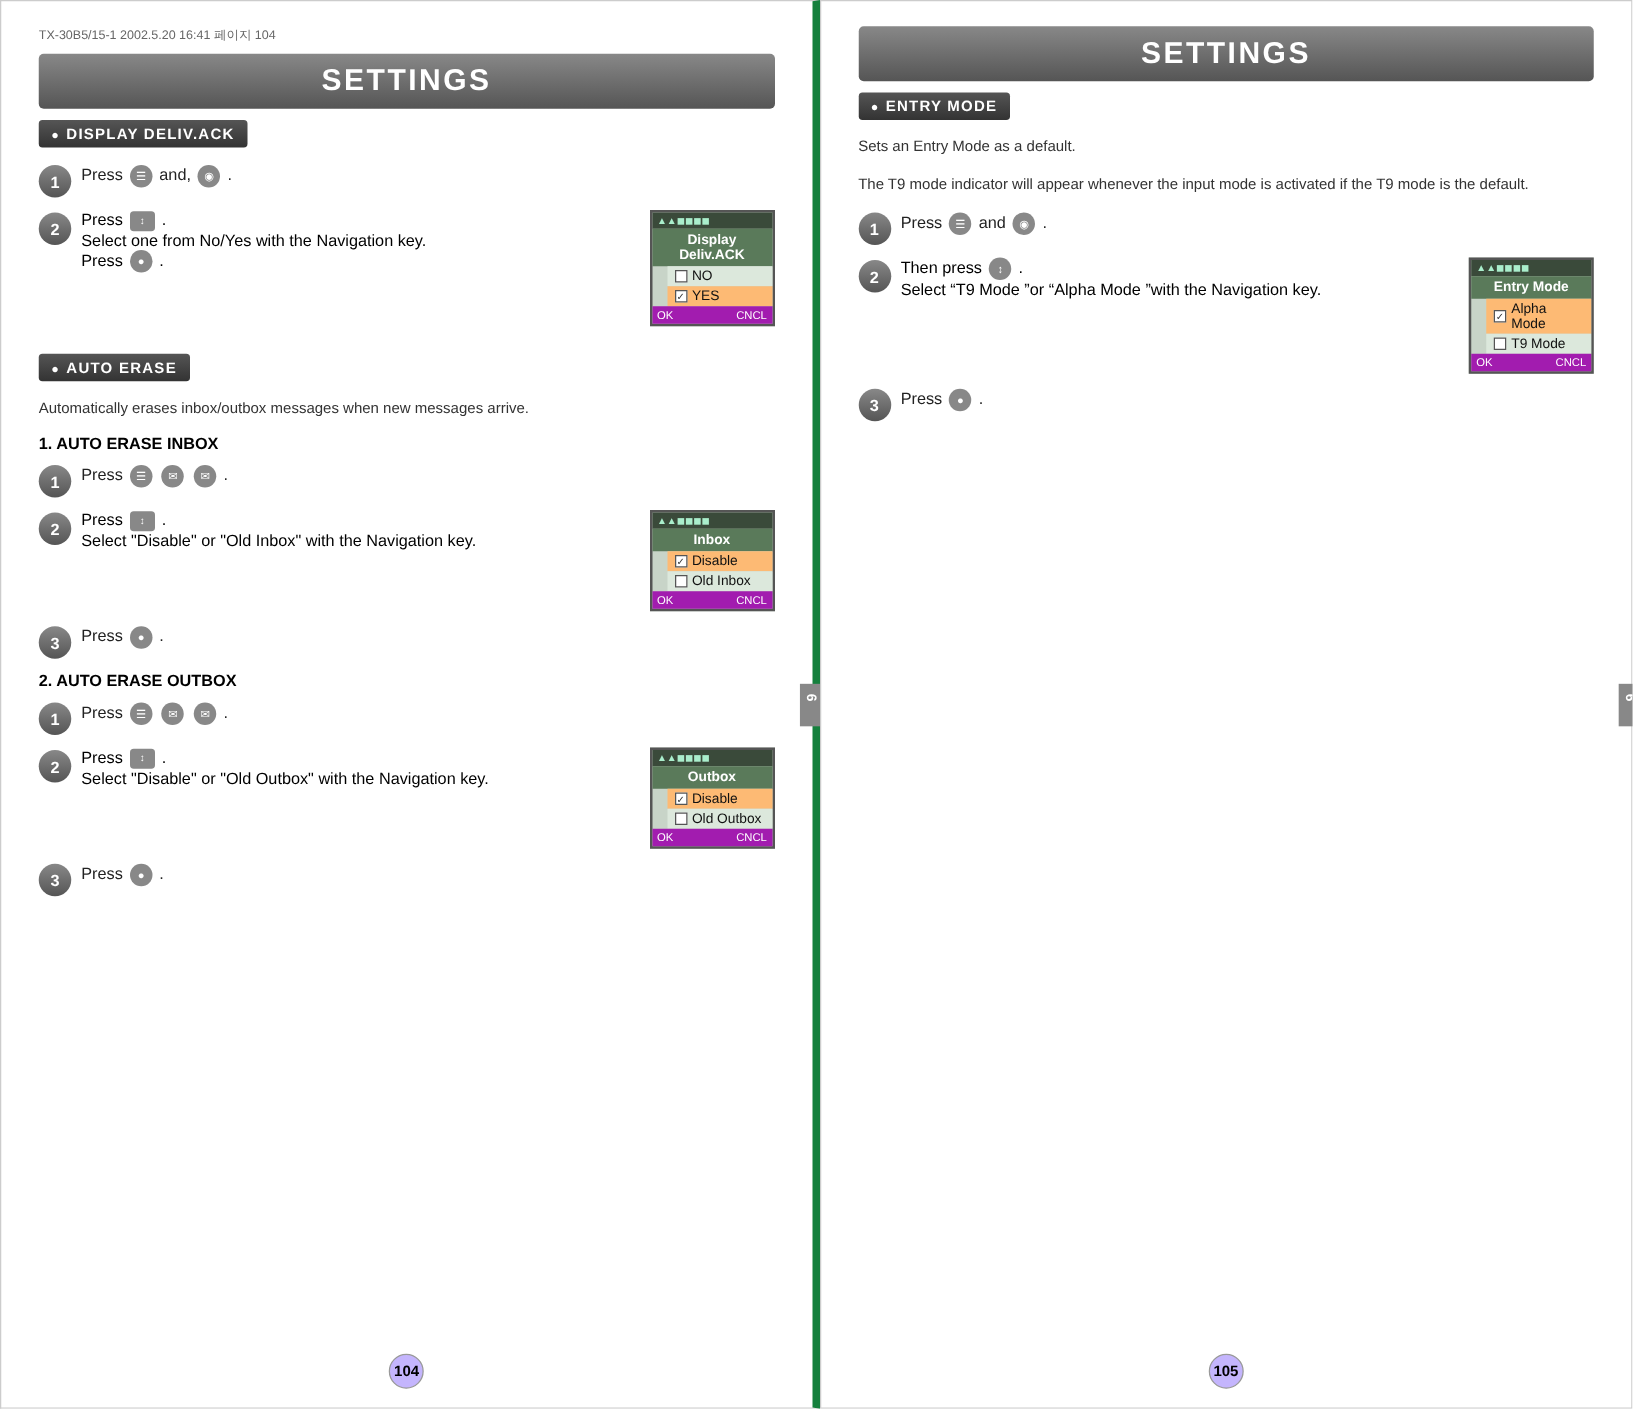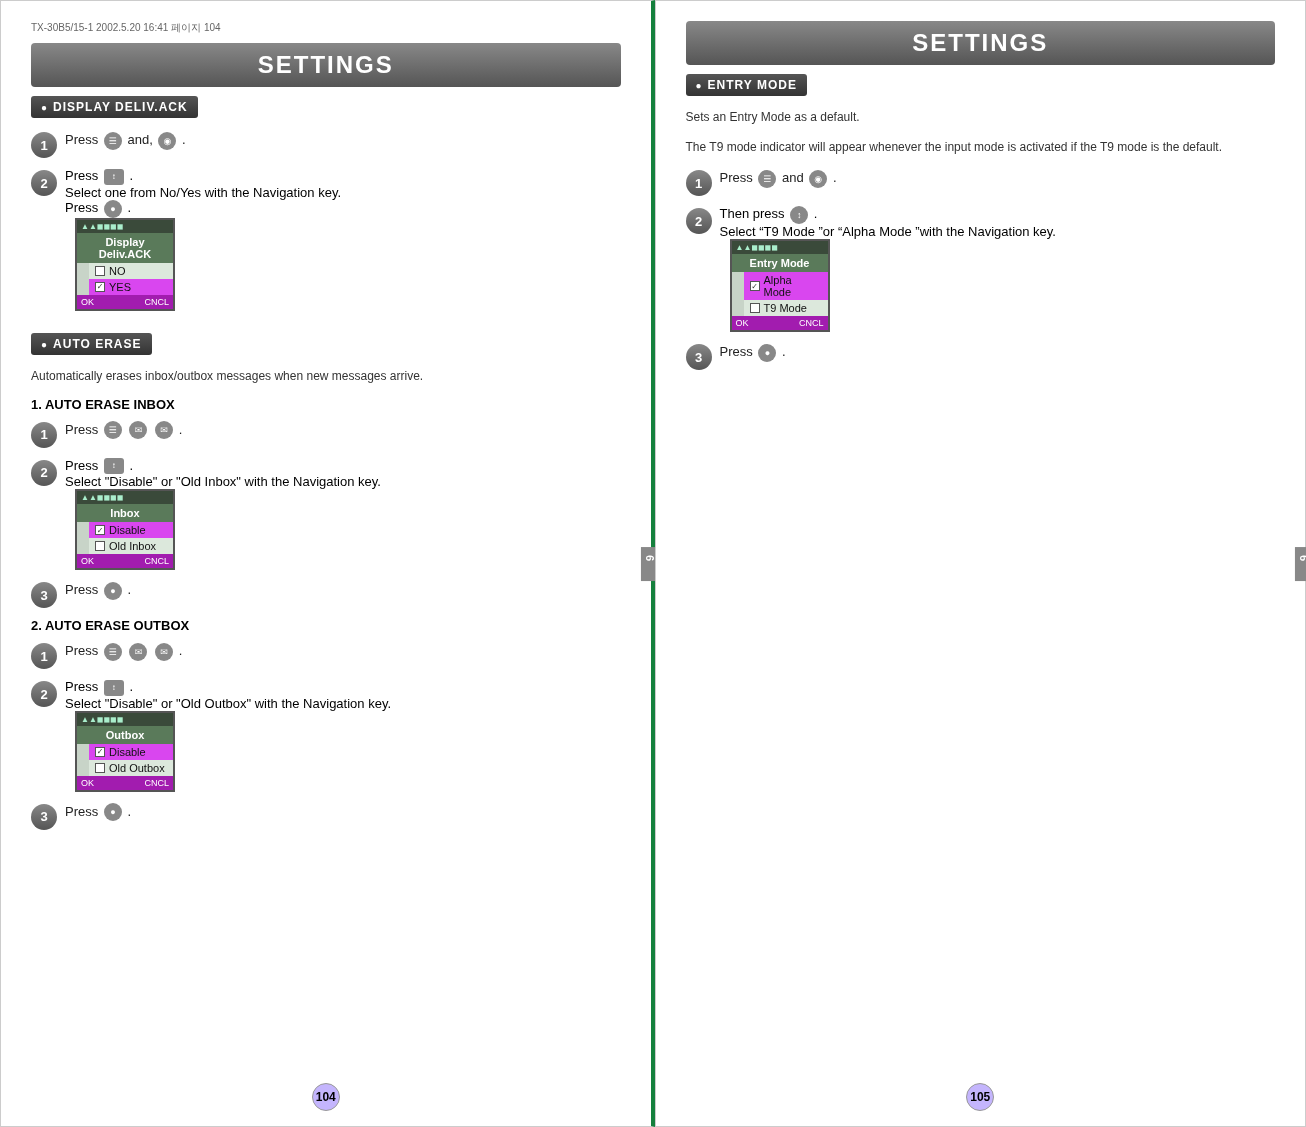--- a/index.html
+++ b/index.html
@@ -12,21 +12,21 @@
       min-height: 1127px;
     }
     .page {
       flex: 1;
       padding: 20px 30px 30px 30px;
       border: 1px solid #ccc;
       position: relative;
       background: #fff;
     }
     .page-left {
-      border-right: 4px solid #15803d;
+      border-right: 6px solid #15803d;
     }
     .header-bar {
       background: linear-gradient(to bottom, #888, #555);
       color: #fff;
       text-align: center;
       font-size: 24px;
       font-weight: bold;
       letter-spacing: 2px;
       padding: 8px 0;
       margin-bottom: 9px;
@@ -74,21 +74,20 @@
     .step-content {
       flex: 1;
       font-size: 13px;
       line-height: 1.6;
       color: #222;
     }
     .step-content-with-screen {
       display: flex;
       align-items: flex-start;
       width: 100%;
-      flex-direction: column;
     }
     .step-text {
       flex: 1;
     }
     .phone-screen {
       width: 100px;
       border: 2px solid #555;
       background: #c8d4c8;
       font-size: 11px;
       margin-left: 10px;
@@ -114,21 +113,21 @@
       padding: 2px 6px;
       font-size: 11px;
       color: #111;
       display: flex;
       align-items: center;
       gap: 4px;
       background: #dce8dc;
       margin-left: 12px;
     }
     .phone-screen-item.selected {
-      background: #d946ef;
+      background: #fdba74;
     }
     .checkbox {
       width: 10px;
       height: 10px;
       border: 1px solid #555;
       display: inline-flex;
       align-items: center;
       justify-content: center;
       font-size: 8px;
       background: #fff;

